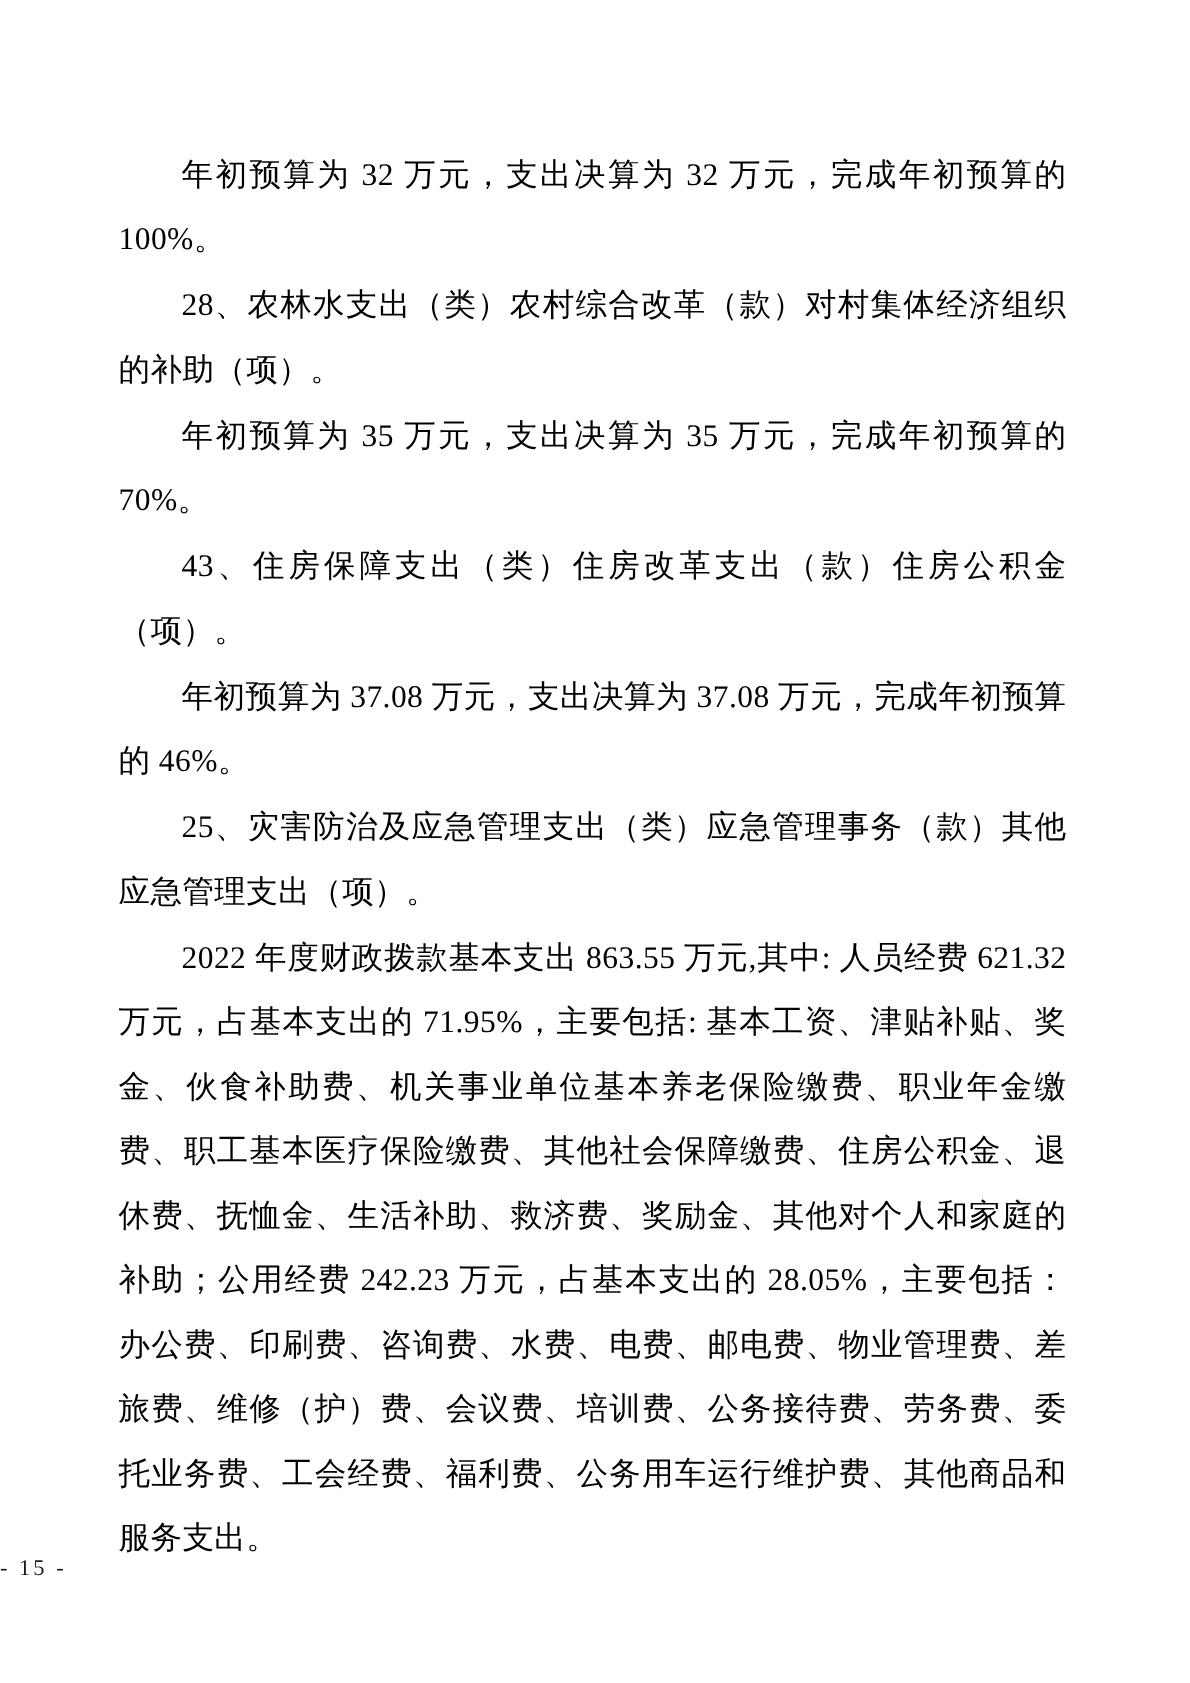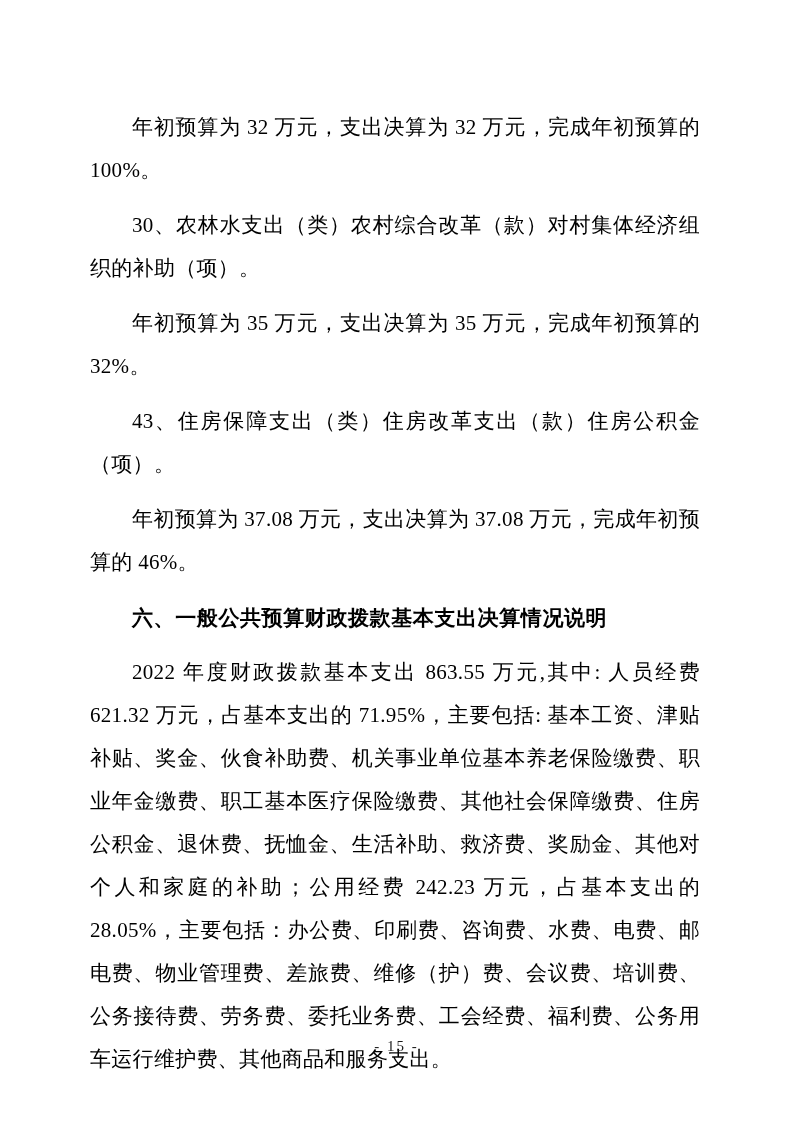--- a/index.html
+++ b/index.html
@@ -16,54 +16,54 @@
     font-family: "Liberation Serif", "DejaVu Serif", serif;
     color: #000000;
   }
   .content {
     position: absolute;
     top: 94px;
     left: 78px;
     width: 634px;
   }
   .para {
-    margin: 12px;
+    margin: 1px;
     font-size: 21px;
     line-height: 43px;
     text-align: justify;
     text-justify: inter-ideograph;
     text-indent: 2em;
     letter-spacing: 0.3px;
   }
   .para.heading {
     font-family: "Liberation Sans", "DejaVu Sans", sans-serif;
     font-weight: bold;
     text-align: left;
     letter-spacing: 0.6px;
   }
   .page-number {
     position: absolute;
     top: 1036px;
     left: 0;
     width: 793px;
-    text-align: center;
+    text-align: left;
     font-size: 15px;
     line-height: 20px;
     letter-spacing: 2px;
     font-family: "Liberation Serif", "DejaVu Serif", serif;
     color: #1a1a1a;
   }
 </style>
 </head>
 <body>
 
 <div class="page">
   <div class="content">
     <p class="para">年初预算为 32 万元，支出决算为 32 万元，完成年初预算的 100%。</p>
-    <p class="para">30、农林水支出（类）农村综合改革（款）对村集体经济组织的补助（项）。</p>
-    <p class="para">年初预算为 35 万元，支出决算为 35 万元，完成年初预算的 32%。</p>
+    <p class="para">28、农林水支出（类）农村综合改革（款）对村集体经济组织的补助（项）。</p>
+    <p class="para">年初预算为 35 万元，支出决算为 35 万元，完成年初预算的 70%。</p>
     <p class="para">43、住房保障支出（类）住房改革支出（款）住房公积金（项）。</p>
     <p class="para">年初预算为 37.08 万元，支出决算为 37.08 万元，完成年初预算的 46%。</p>
-    <p class="para heading">六、一般公共预算财政拨款基本支出决算情况说明</p>
+    <p class="para">25、灾害防治及应急管理支出（类）应急管理事务（款）其他应急管理支出（项）。</p>
     <p class="para">2022 年度财政拨款基本支出 863.55 万元,其中: 人员经费 621.32 万元，占基本支出的 71.95%，主要包括: 基本工资、津贴补贴、奖金、伙食补助费、机关事业单位基本养老保险缴费、职业年金缴费、职工基本医疗保险缴费、其他社会保障缴费、住房公积金、退休费、抚恤金、生活补助、救济费、奖励金、其他对个人和家庭的补助；公用经费 242.23 万元，占基本支出的 28.05%，主要包括：办公费、印刷费、咨询费、水费、电费、邮电费、物业管理费、差旅费、维修（护）费、会议费、培训费、公务接待费、劳务费、委托业务费、工会经费、福利费、公务用车运行维护费、其他商品和服务支出。</p>
   </div>
   <div class="page-number">- 15 -</div>
 </div>
 
 </body></html>

